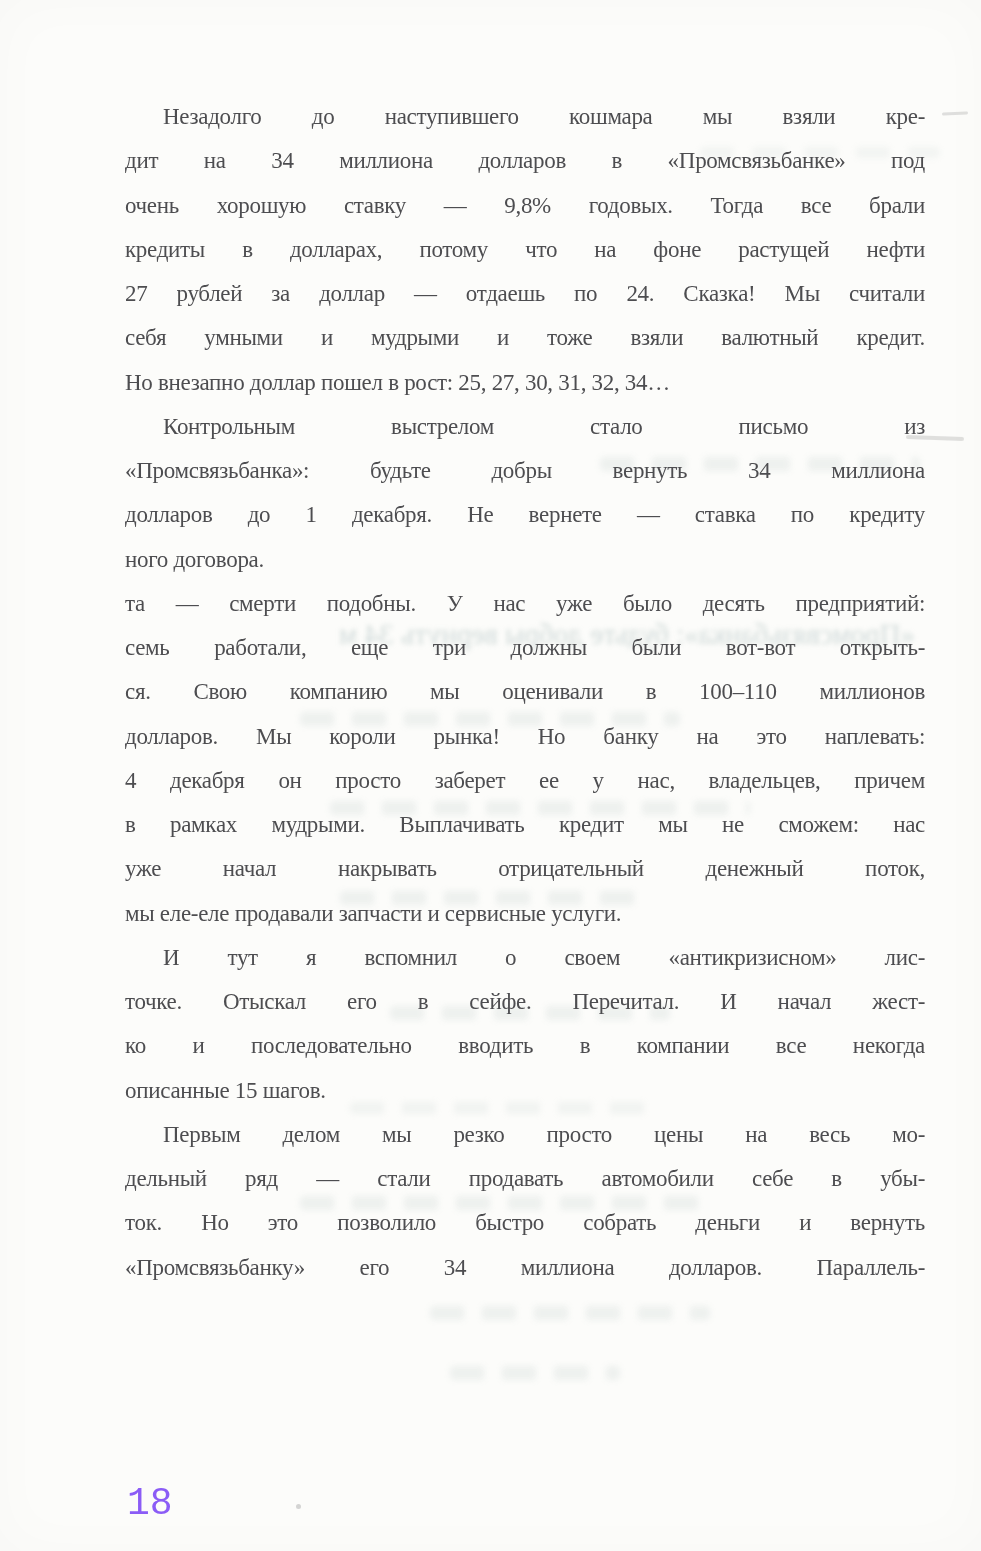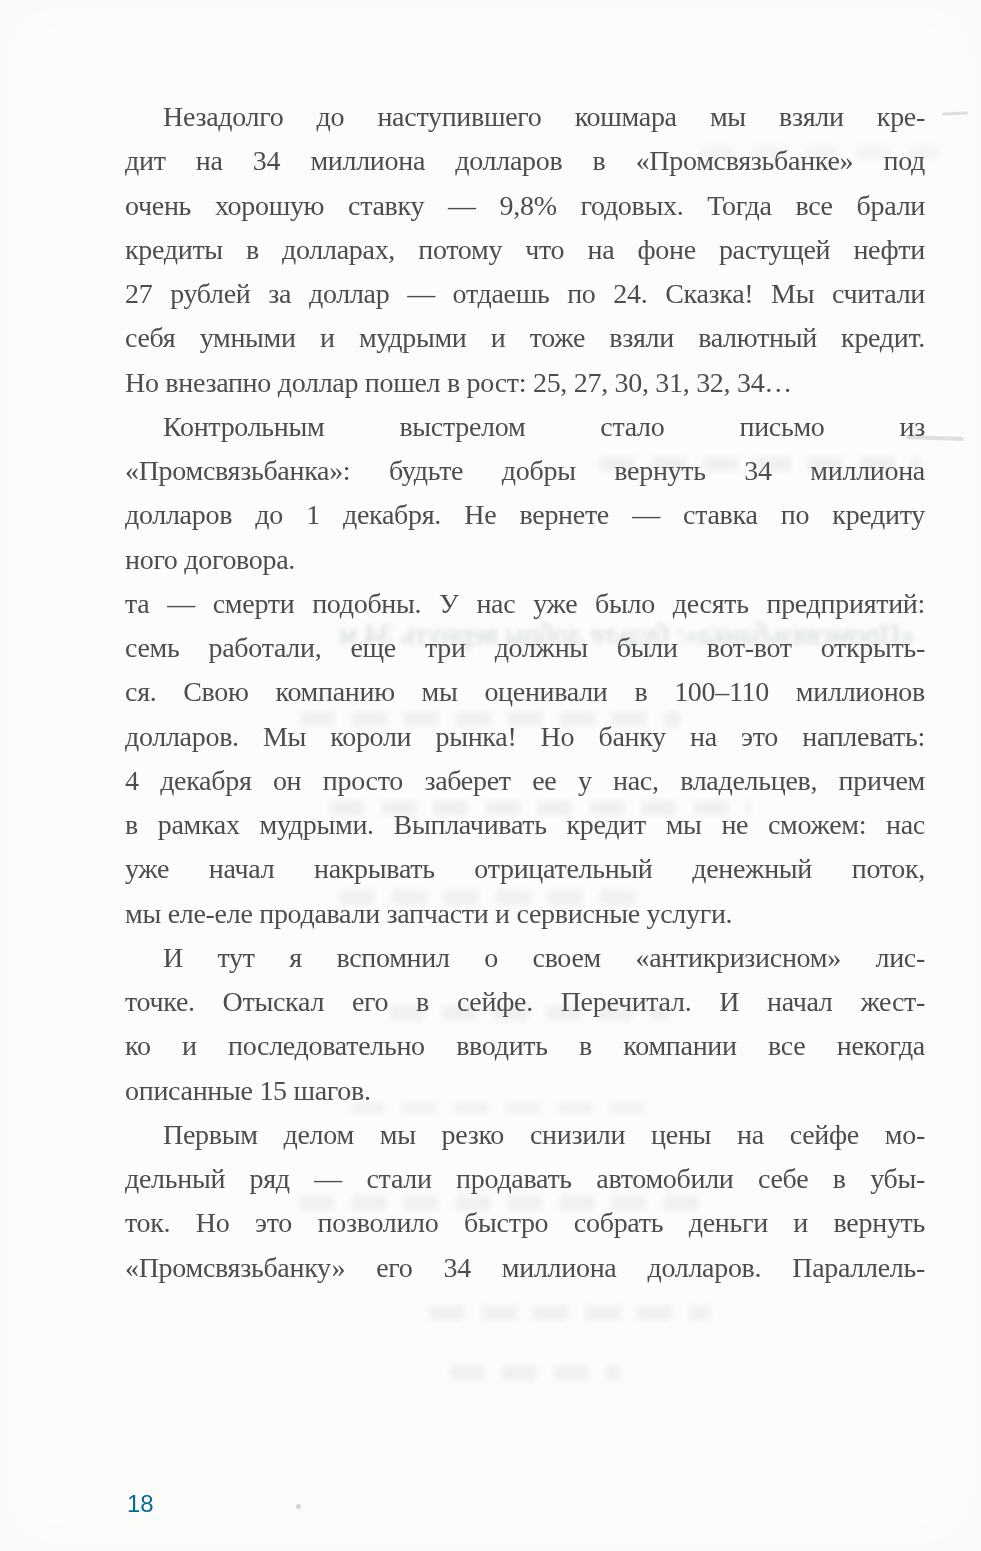--- a/index.html
+++ b/index.html
@@ -13,39 +13,39 @@
     width:981px;height:1551px;
     background:var(--bg);
     overflow:hidden;
     font-family:"Liberation Serif","DejaVu Serif",serif;
     box-shadow:inset 0 0 60px rgba(0,0,0,0.02);
   }
   .text-block{
     position:absolute;
     left:125px;top:95px;width:800px;
     color:var(--ink);
-    font-size:28px;
+    font-size:23px;
     letter-spacing:-0.3px;
   }
   .line{
     line-height:44.25px;
     height:44.25px;
     white-space:nowrap;
     text-align:justify;
     text-align-last:justify;
     overflow:visible;
   }
   .line.para-first{text-indent:38px;}
   .line.para-last{text-align-last:left;}
   .page-number{
     position:absolute;
     left:127px;top:1487px;
-    font-family:Liberation Sans, sans-serif;
-    font-size:24px;line-height:34px;
-    color:#0369a1;
+    font-family:Liberation Mono, monospace;
+    font-size:38px;line-height:34px;
+    color:#8b5cf6;
   }
   
   .ghost{
     position:absolute;
     transform:scaleX(-1);
     filter:blur(2.5px);
     color:rgba(148,172,172,0.42);
     font-size:29px;
     white-space:nowrap;
     overflow:hidden;
@@ -115,20 +115,20 @@
       <div class="line">ся. Свою компанию мы оценивали в 100–110 миллионов</div>
       <div class="line">долларов. Мы короли рынка! Но банку на это наплевать:</div>
       <div class="line">4 декабря он просто заберет ее у нас, владельцев, причем</div>
       <div class="line">в рамках мудрыми. Выплачивать кредит мы не сможем: нас</div>
       <div class="line">уже начал накрывать отрицательный денежный поток,</div>
       <div class="line para-last">мы еле-еле продавали запчасти и сервисные услуги.</div>
       <div class="line para-first">И тут я вспомнил о своем «антикризисном» лис-</div>
       <div class="line">точке. Отыскал его в сейфе. Перечитал. И начал жест-</div>
       <div class="line">ко и последовательно вводить в компании все некогда</div>
       <div class="line para-last">описанные 15 шагов.</div>
-      <div class="line para-first">Первым делом мы резко снизили цены на сейфе мо-</div>
+      <div class="line para-first">Первым делом мы резко просто цены на весь мо-</div>
       <div class="line">дельный ряд — стали продавать автомобили себе в убы-</div>
       <div class="line">ток. Но это позволило быстро собрать деньги и вернуть</div>
       <div class="line">«Промсвязьбанку» его 34 миллиона долларов. Параллель-</div>
     </div>
 
   <div class="page-number">18</div>
 </div>
 
 </body></html>

